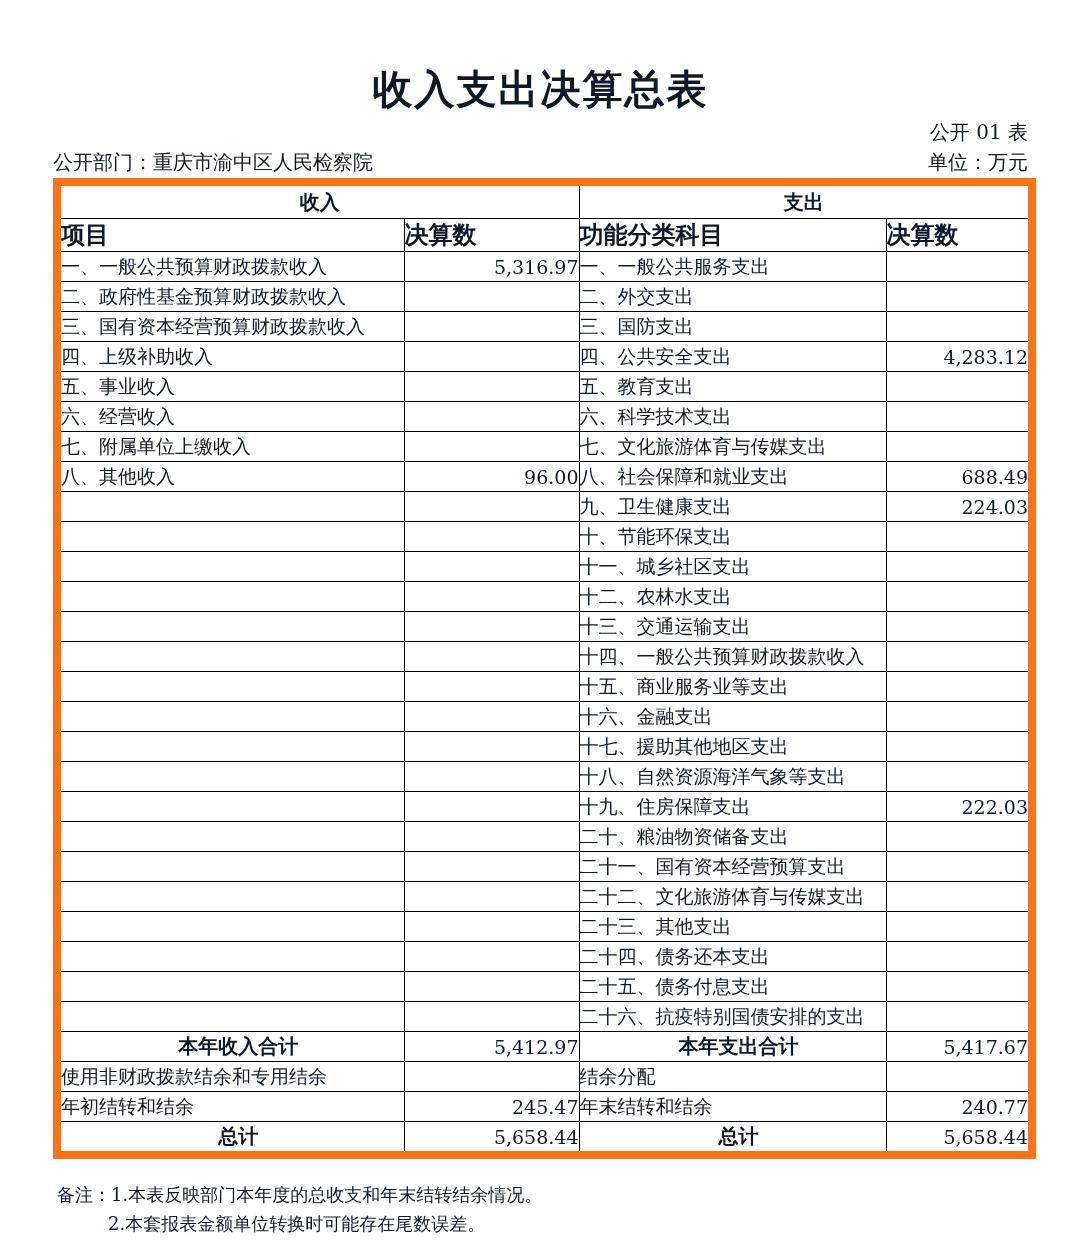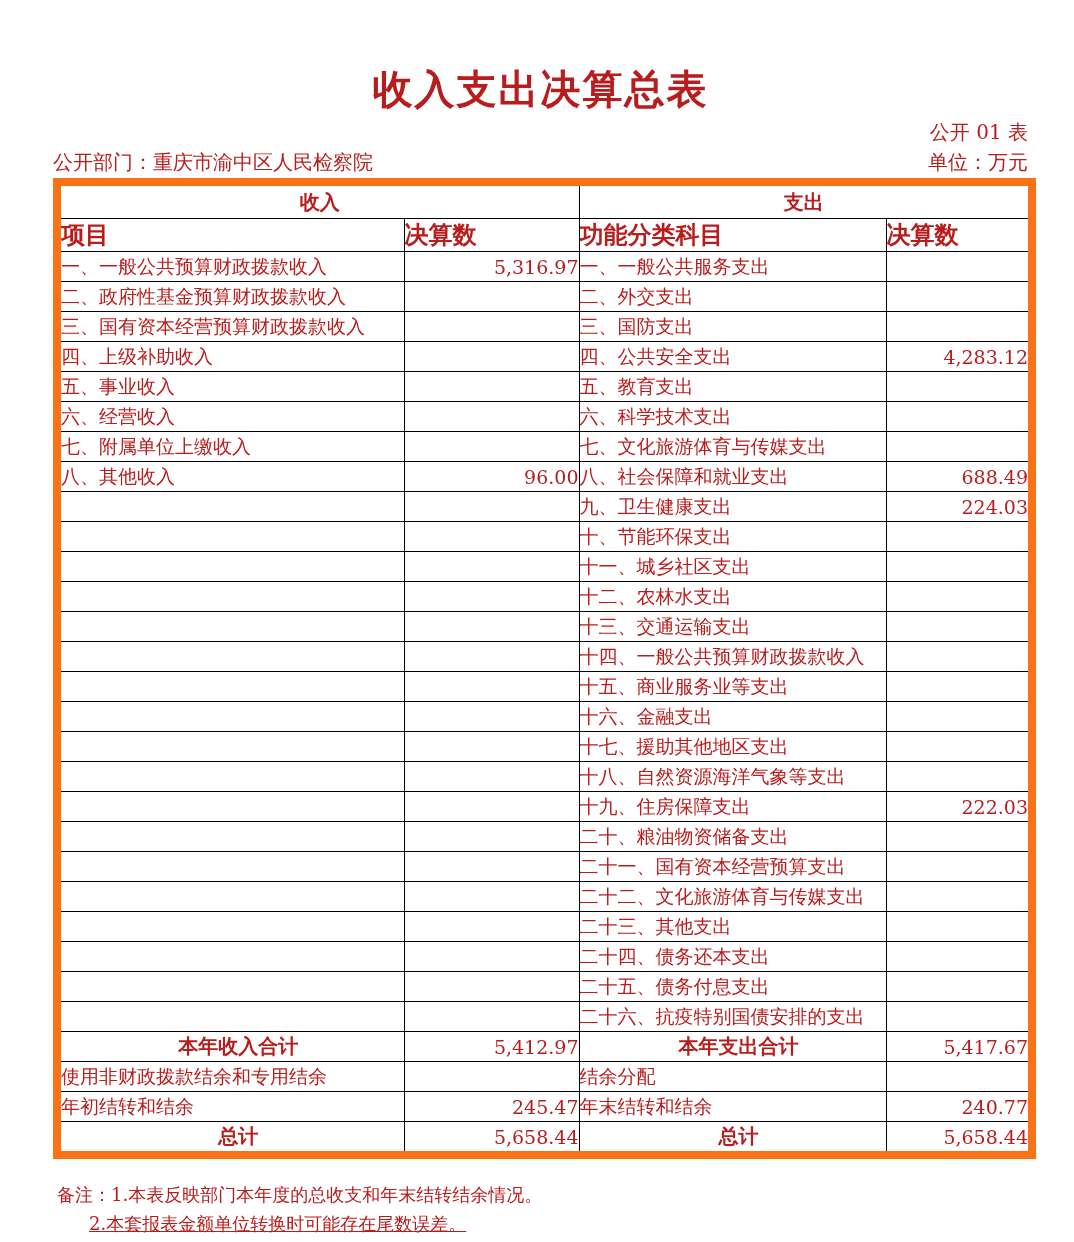--- a/index.html
+++ b/index.html
@@ -1,18 +1,18 @@
 <!DOCTYPE html>
 <html><head>
 <meta charset="utf-8">
 <style>
   html,body{margin:0;padding:0;background:#fff;}
   .sheet{
     position:relative;width:1074px;height:1242px;background:#ffffff;
-    font-family:"DejaVu Serif","Liberation Serif",serif;color:#b91c1c;
+    font-family:"DejaVu Serif","Liberation Serif",serif;color:#0f172a;
   }
   .title{
     position:absolute;top:62px;left:53px;width:975px;
     text-align:center;font-size:40px;font-weight:bold;letter-spacing:2px;
   }
   .code-line{
     position:absolute;top:119px;left:53px;width:975px;
     text-align:right;font-size:20px;
   }
   .meta-line{
@@ -30,21 +30,21 @@
   }
   tr.h1 th{height:32px;font-size:20px;font-weight:bold;text-align:center;}
   tr.h2 th{height:26px;font-size:24px;font-weight:bold;text-align:left;}
   table.budget td{height:29px;}
   td.item{text-align:left;padding-left:5px;margin-left:19px;}
   td.amount{text-align:right;padding-right:3px;}
   td.item.emph{text-align:center;padding-left:12px;font-weight:bold;font-size:20px;}
   .notes{
     position:absolute;top:1180px;left:57px;font-size:18px;line-height:29px;
   }
-  .notes .line2{margin-left:32px;text-decoration:underline;}
+  .notes .line2{margin-left:51px;}
 </style>
 </head>
 <body>
 
 <div class="sheet">
 
   <div class="title">收入支出决算总表</div>
 
   <div class="code-line">公开 01 表</div>
 

